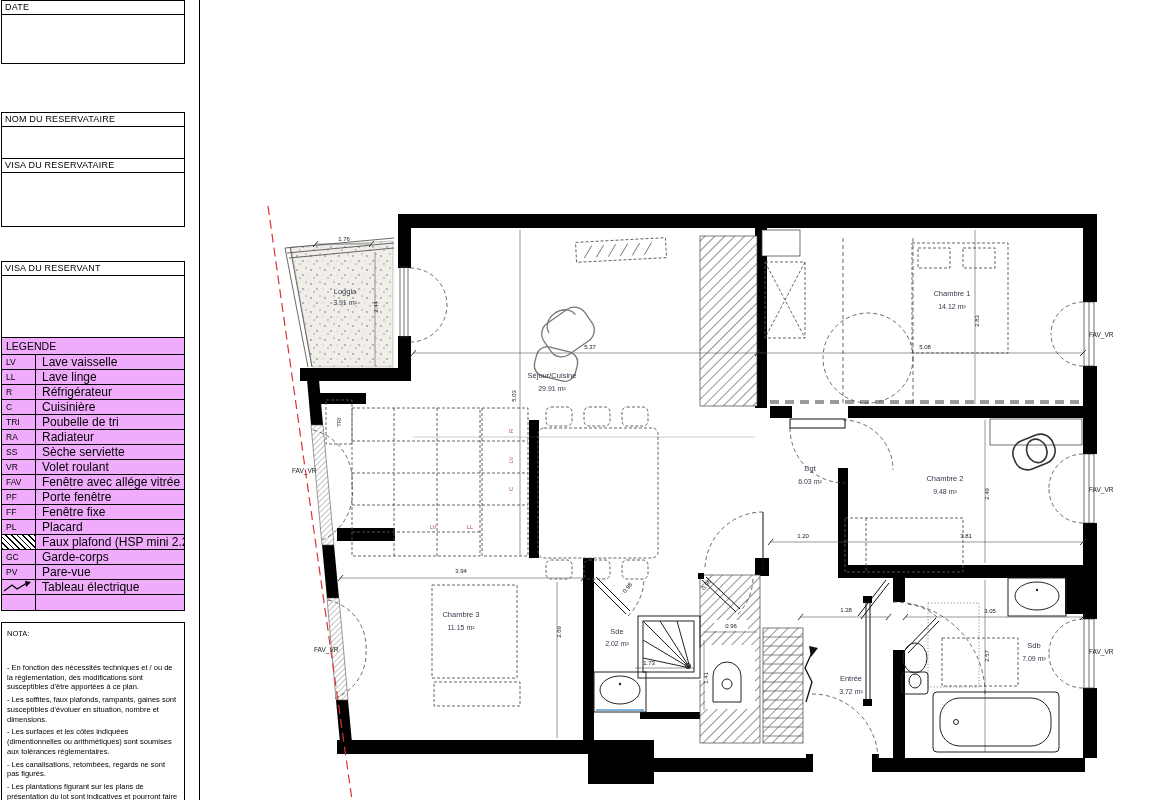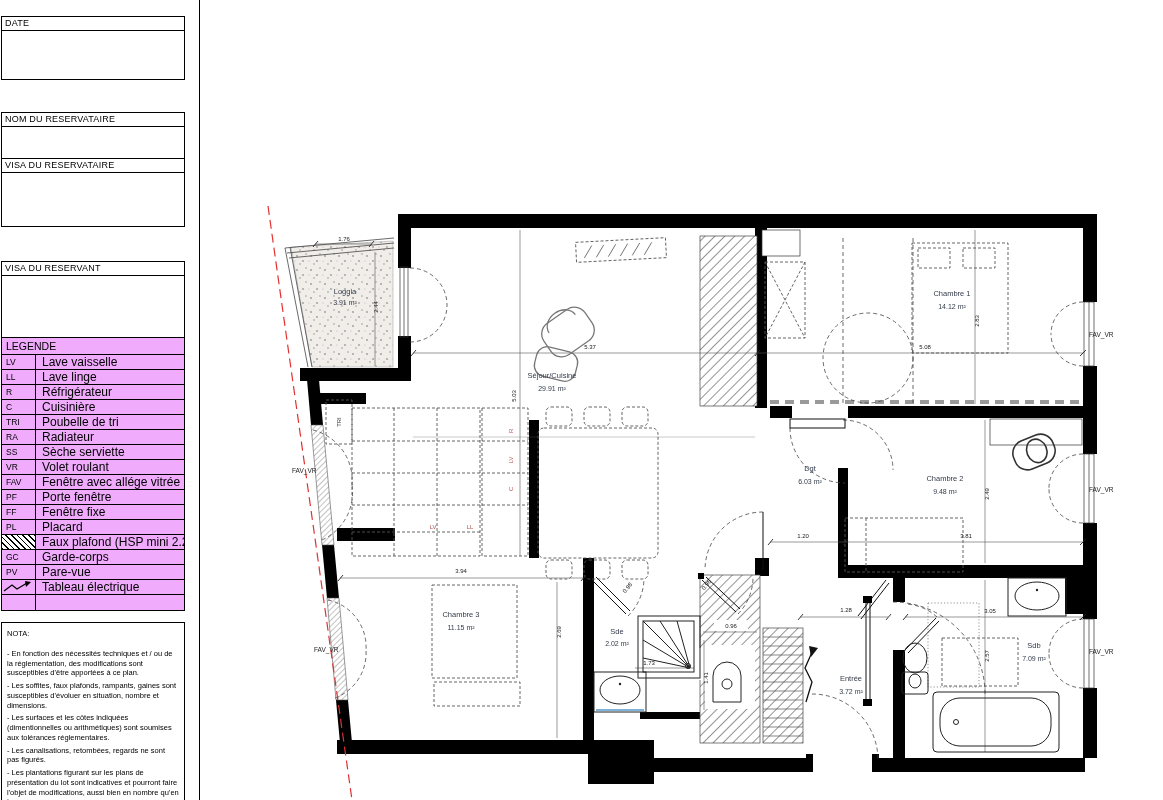--- a/index.html
+++ b/index.html
@@ -15,21 +15,21 @@
   .legend-title{height:16px;line-height:16px;font-size:10.5px;padding-left:4px;border-bottom:1px solid #000;}
   .lrow{display:flex;height:15px;border-bottom:1px solid #000;box-sizing:border-box;}
   .lrow:last-child{border-bottom:none;}
   .lcode{width:34px;border-right:1px solid #000;font-size:8.5px;line-height:15px;padding-left:4px;box-sizing:border-box;flex:none;}
   .llabel{flex:1;font-size:12px;line-height:15px;padding-left:6px;white-space:nowrap;overflow:hidden;}
   .hatch-sw{width:34px;height:100%;background:repeating-linear-gradient(45deg,#000 0 1px,#fff 1px 4px);border-right:1px solid #000;box-sizing:border-box;}
   
   .nota{position:absolute;left:1px;top:622px;width:184px;height:200px;border:1px solid #000;background:#fff;
         box-sizing:border-box;padding:6px 5px;font-size:7.5px;line-height:1.3;}
   .nota p{margin:0 0 3px 0;}
-  .nota .nt{margin-bottom:10px;}
+  .nota .nt{margin-bottom:24px;}
   
   .thin{stroke:#333;stroke-width:.7;fill:none;}
   .diml{stroke:#555;stroke-width:.6;fill:none;}
   .tick{stroke:#222;stroke-width:.9;}
   .arc{fill:none;stroke:#444;stroke-width:.8;stroke-dasharray:4,3;}
   .f{fill:none;stroke:#555;stroke-width:.9;stroke-dasharray:3,2;}
   .dot{fill:none;stroke:#777;stroke-width:.8;stroke-dasharray:1.2,2;}
   .fx{fill:none;stroke:#222;stroke-width:1;}
   .leaf{stroke:#111;stroke-width:1;fill:none;}
   text{font-family:"Liberation Sans",sans-serif;}
@@ -400,21 +400,21 @@
     <text class="app" x="513" y="431" transform="rotate(-90 513 431)">R</text>
     <text class="app" x="513" y="460" transform="rotate(-90 513 460)">LV</text>
     <text class="app" x="513" y="489" transform="rotate(-90 513 489)">C</text>
     <text class="app" x="433" y="529">LV</text>
     <text class="app" x="470" y="529">LL</text>
   </g>
 </svg>
 
 <div class="vsep"></div>
 
-<div class="tb-section" style="top:16px;height:64px;">
+<div class="tb-section" style="top:0;height:64px;">
   <div class="tb-head">DATE</div>
   <div></div>
 </div>
 <div class="tb-section" style="top:68px;height:84px;margin-top:44px;">
   <div class="tb-head">NOM DU RESERVATAIRE</div>
   <div></div>
 </div>
 <div class="tb-section" style="top:158px;height:69px;">
   <div class="tb-head">VISA DU RESERVATAIRE</div>
   <div></div>

